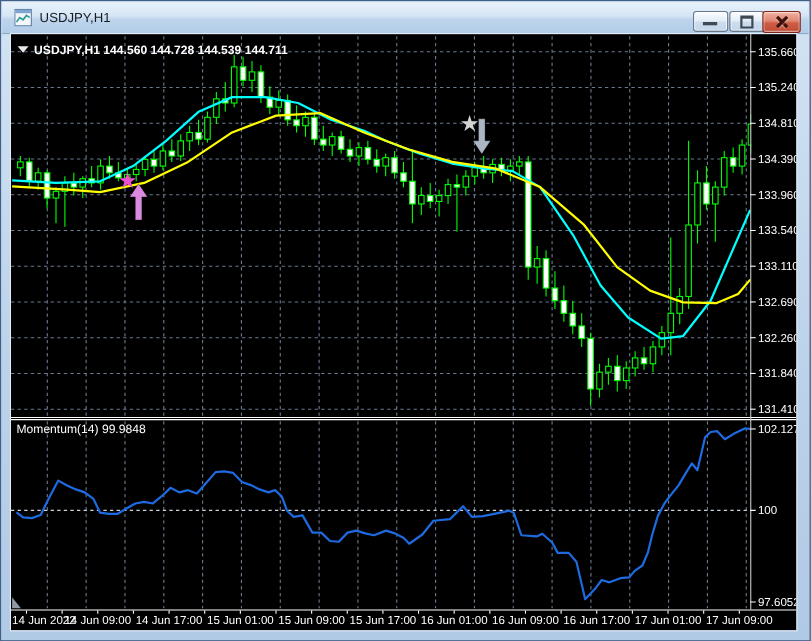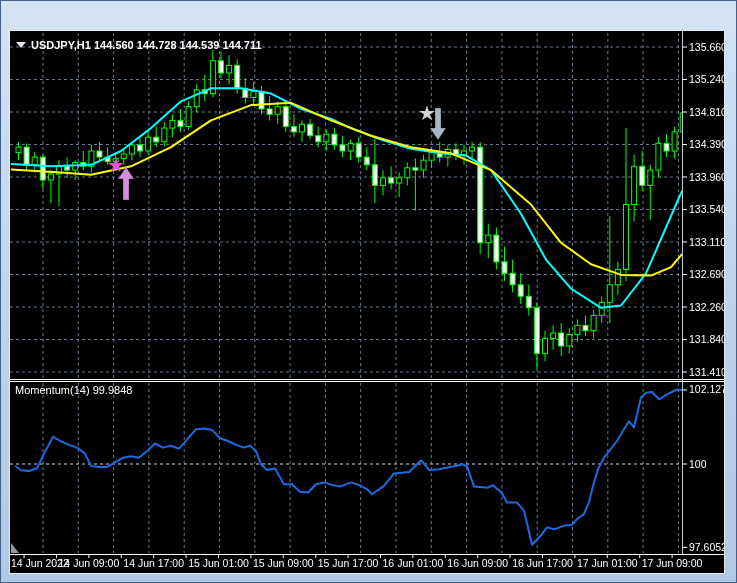--- a/index.html
+++ b/index.html
@@ -17,20 +17,40 @@
   .glyph-close-1,.glyph-close-2{position:absolute;left:50%;top:50%;width:13px;height:3px;background:#40100a;box-shadow:0 1px 1px rgba(255,255,255,.35);}
   .glyph-close-1{transform:translate(-50%,-50%) rotate(45deg);}
   .glyph-close-2{transform:translate(-50%,-50%) rotate(-45deg);}
   .client{position:absolute;left:9px;top:30px;width:714px;height:542px;background:#000;outline:1px solid #e3ecf6;}
   svg text{font-family:"Liberation Sans",sans-serif;}
 </style>
 </head>
 <body>
 
 <div class="window">
+  <div class="titlebar">
+    <div class="title-icon">
+      <svg width="16" height="16" viewBox="0 0 16 16">
+        <rect x="0.5" y="0.5" width="15" height="15" fill="#f4f7fa" stroke="#5577a0"></rect>
+        <rect x="1" y="1" width="14" height="3" fill="#7da7d0"></rect>
+        <polyline points="2,12 5,8 8,10 11,6 14,8" fill="none" stroke="#2e9a9a" stroke-width="1.5"></polyline>
+      </svg>
+    </div>
+    <div class="title-text">USDJPY,H1</div>
+    <div class="btn btn-min">
+        <span class="glyph-min"></span>
+      </div>
+    <div class="btn btn-rest">
+        <span class="glyph-rest"></span>
+      </div>
+    <div class="btn btn-close">
+        <span class="glyph-close-1"></span>
+        <span class="glyph-close-2"></span>
+      </div>
+  </div>
   <div class="client">
     <svg id="chart" width="714" height="542" viewBox="0 0 714 542">
         <defs>
           <clipPath id="mainClip">
             <rect x="0" y="0" width="673" height="347"></rect>
           </clipPath>
           <clipPath id="momClip">
             <rect x="0" y="351" width="673" height="172"></rect>
           </clipPath>
         </defs>

